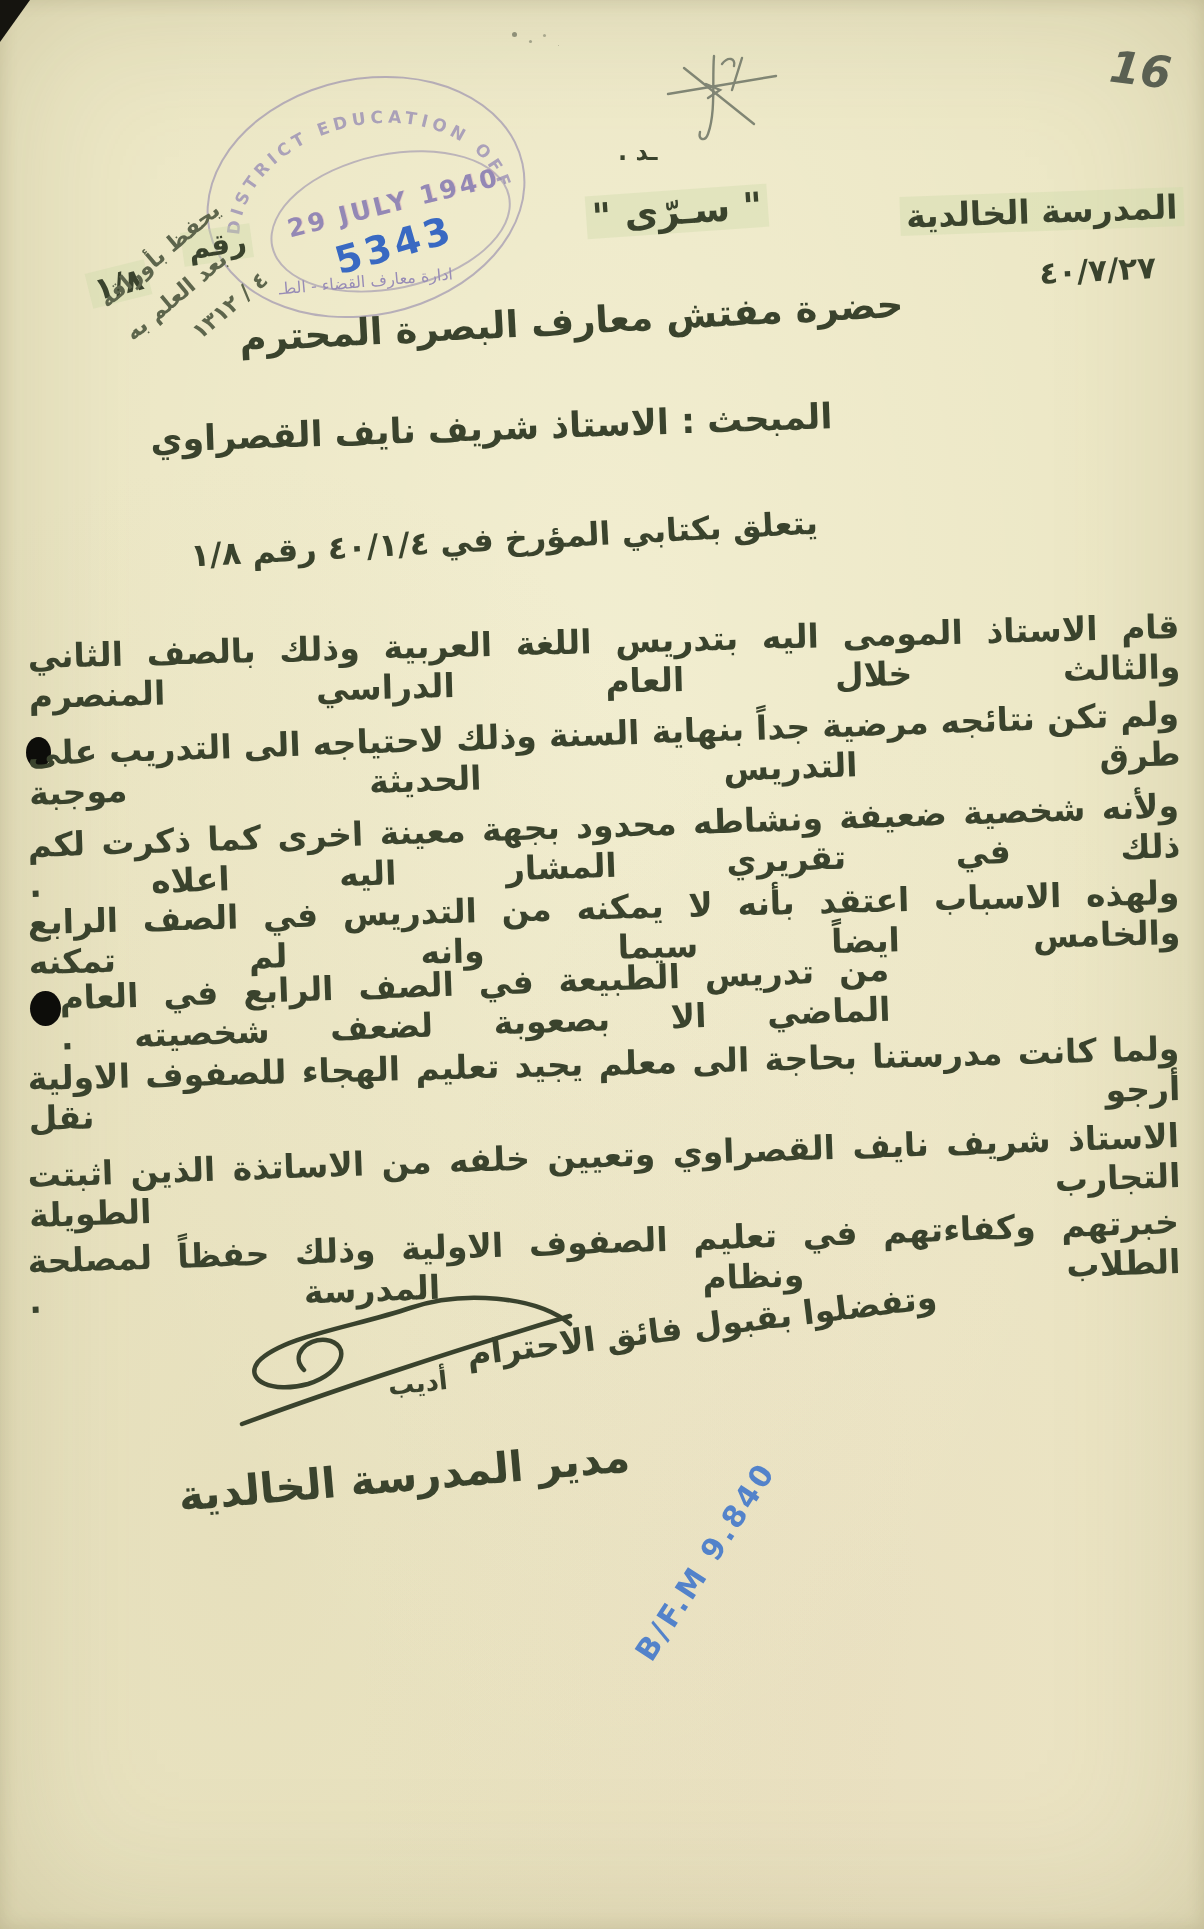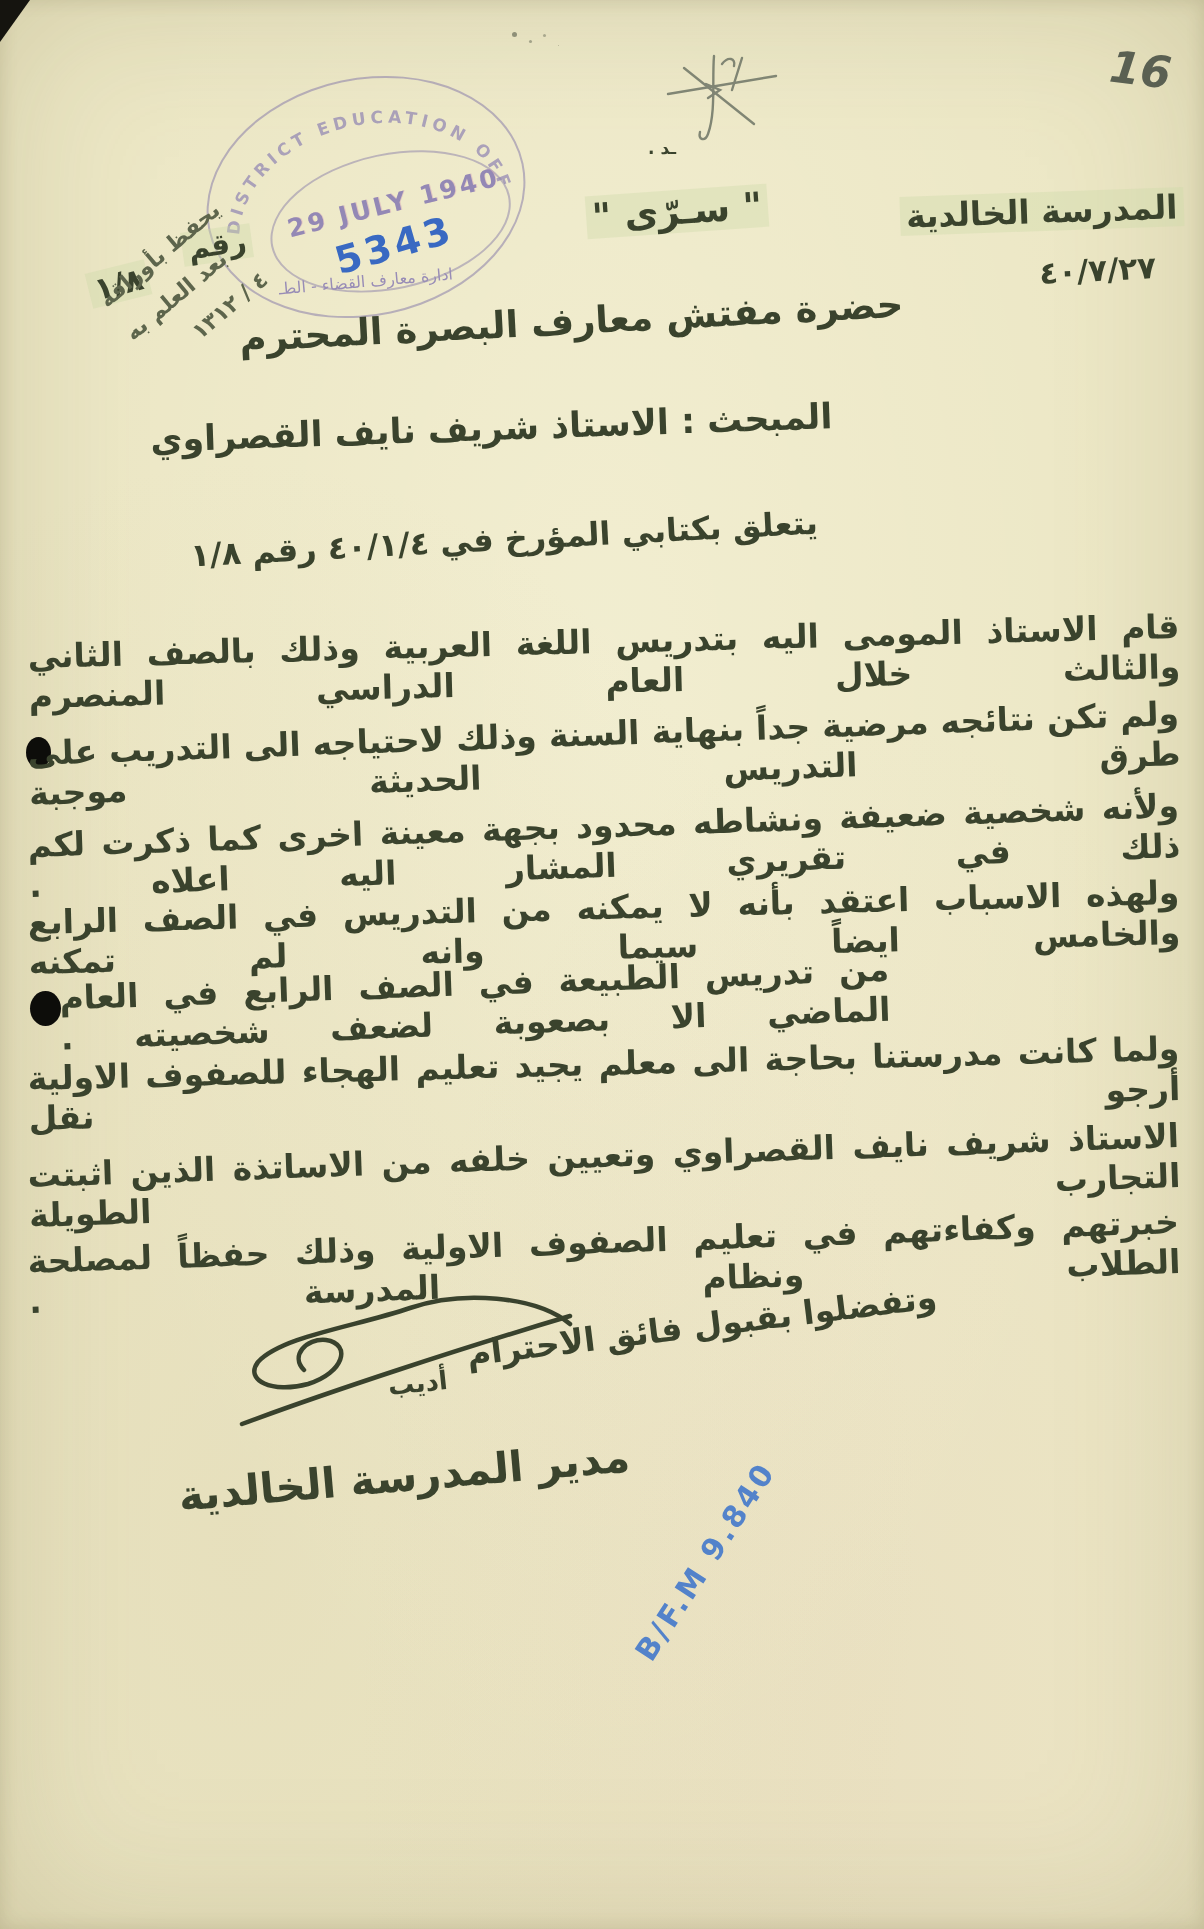--- a/index.html
+++ b/index.html
@@ -63,21 +63,21 @@
     <g stroke="#6e7566" stroke-width="2.4" fill="none" stroke-linecap="round" opacity=".85">
       <path d="M56 6 C 54 30, 58 62, 50 84 C 47 92, 40 90, 42 82"></path>
       <path d="M10 44 L 118 26"></path>
       <path d="M26 18 L 96 74"></path>
       <path d="M84 8 L 74 40"></path>
       <path d="M48 34 l 14 6 l -12 8"></path>
       <path d="M64 14 c 6 -8 14 -6 12 2"></path>
     </g>
   </svg>
 
-  <div class="abs ar" style="left:648px;top:138px;font-size:17px;">ـد .</div>
+  <div class="abs ar" style="left:618px;top:138px;font-size:24px;">ـد .</div>
 
   <div class="abs stamp">
     <div class="outer"></div>
     <div class="inner"></div>
     <svg width="322" height="238" viewBox="0 0 322 238">
       <defs>
           <path id="arcTop" d="M 28 152 A 132 98 0 0 1 294 140"></path>
         </defs>
       <text font-size="17" letter-spacing="4.5" fill="#8d81b2" opacity=".75" font-weight="bold">
         <textPath href="#arcTop" startOffset="6%">DISTRICT EDUCATION OFFICE</textPath>

